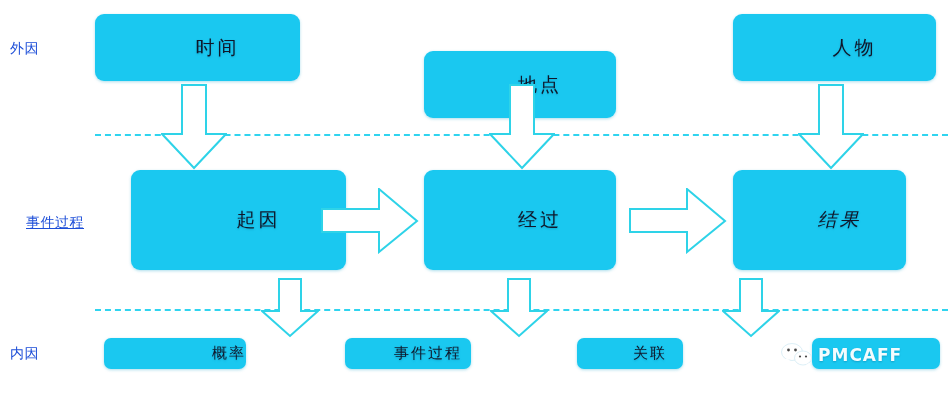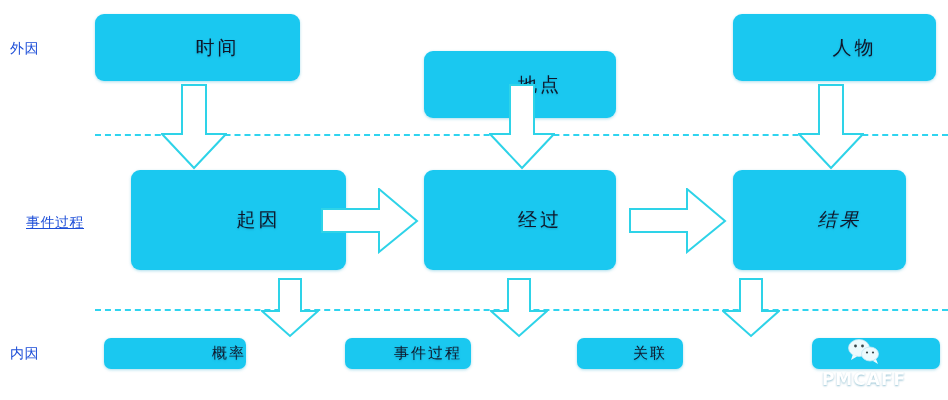--- a/index.html
+++ b/index.html
@@ -111,21 +111,20 @@
   
   #watermark {
     position: absolute;
     left: 780px;
     top: 337px;
     width: 168px;
     height: 36px;
     display: flex;
     align-items: center;
     gap: 4px;
-    flex-direction: column;
   }
   #watermark-text {
     color: #ffffff;
     font-size: 17px;
     font-weight: bold;
     letter-spacing: 1px;
     text-shadow: 0 1px 2px rgba(0,110,150,0.45);
     opacity: 0.95;
   }
   .wechat-mark {

